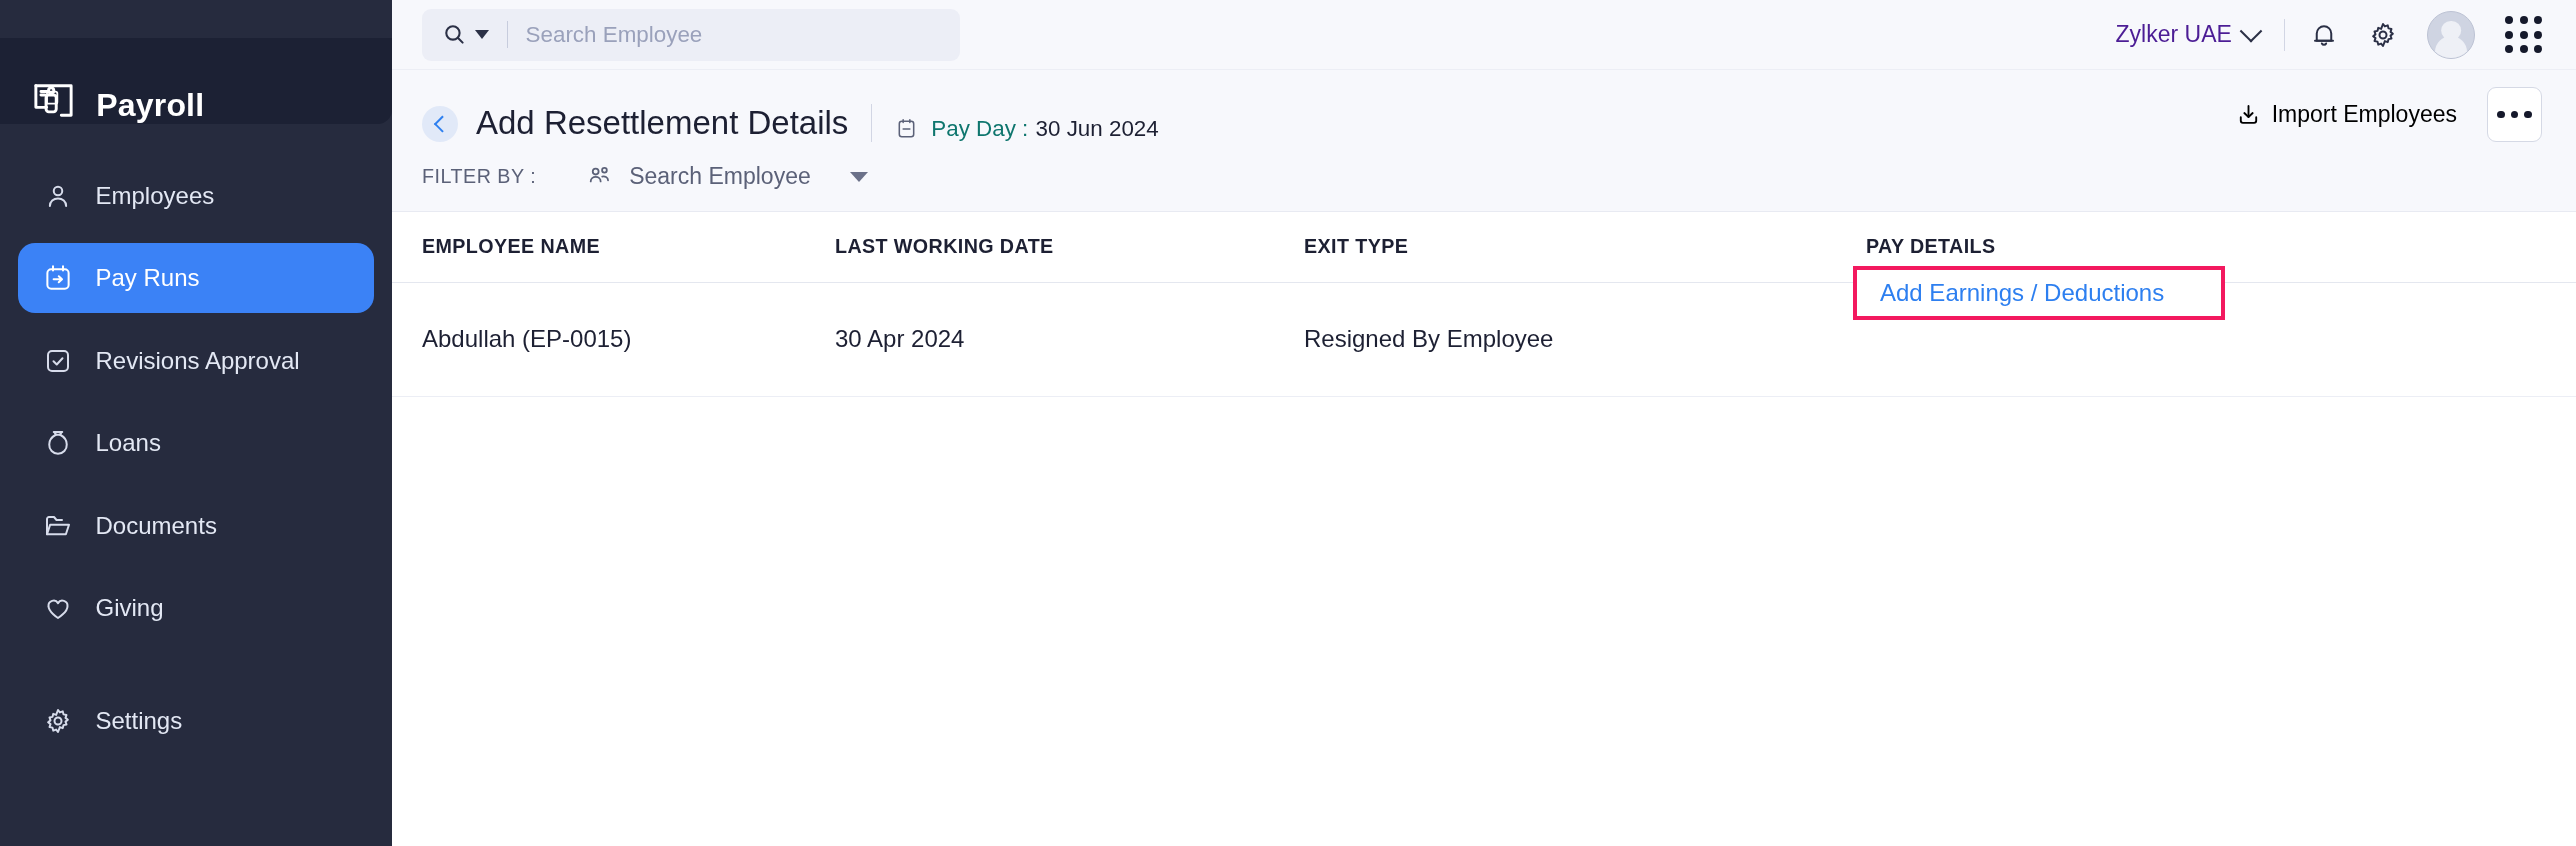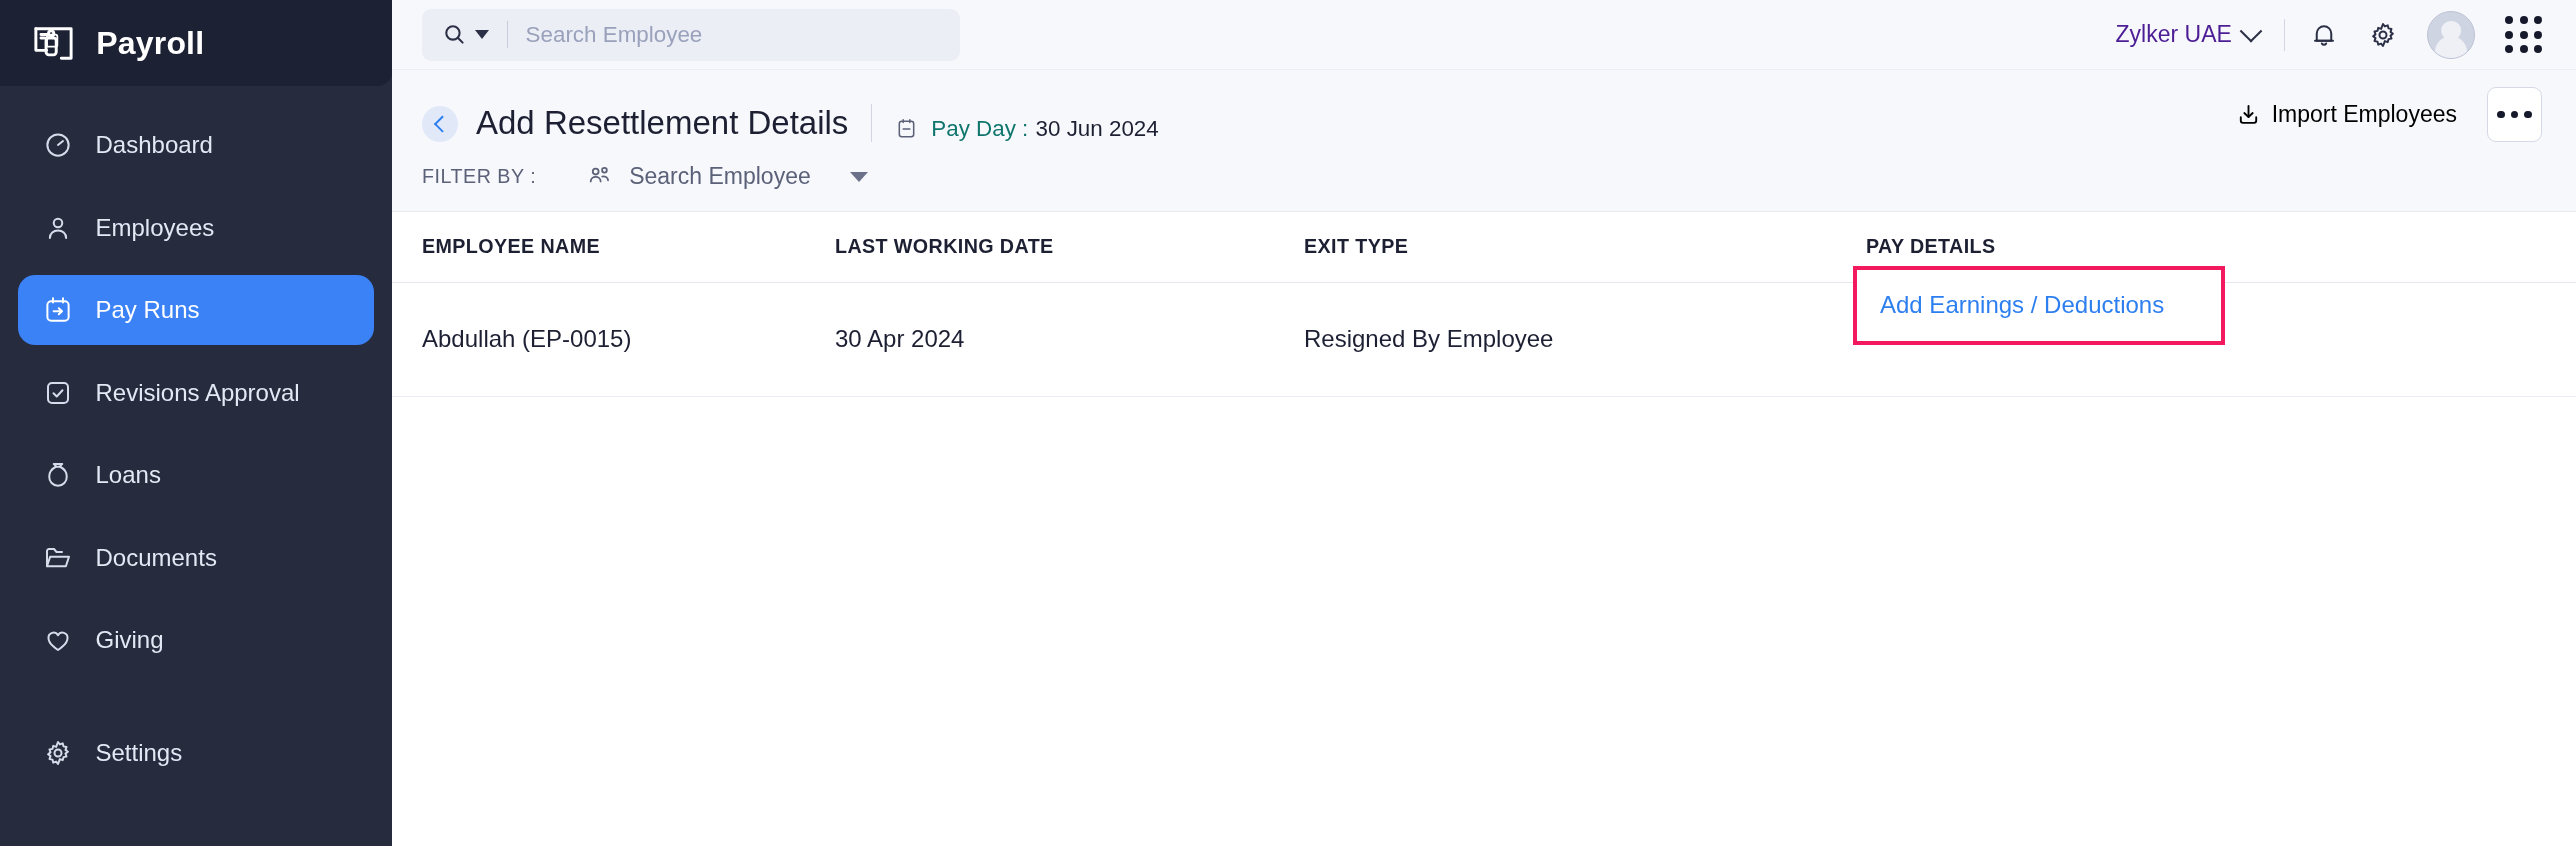--- a/index.html
+++ b/index.html
@@ -14,23 +14,24 @@
   
   .sidebar {
     width: 392px; height: 846px;
     background: #262b3e;
     flex: 0 0 392px;
     position: relative;
   }
   .brand {
     height: 86px;
     background: #1c2134;
-    display: flex; align-items: center;
+    display: flex; align-items: flex-end;
     padding-left: 29.5px;
     border-bottom-right-radius: 14.3px;
+    margin-top: 38px;
   }
   .brand-icon { width: 47px; height: 47px; flex: 0 0 47px; color: #ffffff; }
   .brand-text {
     color: #ffffff; font-size: 32px; font-weight: 600;
     margin-left: 19.7px; letter-spacing: 0.2px;
   }
   .nav { padding-top: 24px; }
   .nav-item {
     display: flex; align-items: center;
     height: 70px;
@@ -197,21 +198,21 @@
   }
   .c1 { width: 413px; padding-left: 30px !important; }
   .c2 { width: 472px; padding-left: 30px !important; }
   .c3 { width: 559px; padding-left: 27px !important; }
   .c4 { padding-left: 30px !important; }
 
   .highlight-cell { position: relative; }
   .highlight-box {
     position: absolute;
     left: 17px; top: -17px;
-    width: 372px; height: 79px;
+    width: 372px; height: 54px;
     border: 4.5px solid #f3195f;
     background: #ffffff;
     display: flex; align-items: center;
     padding-left: 23px;
     box-sizing: border-box;
   }
   .link-blue { color: #2d7ff0; font-size: 24px; white-space: nowrap; cursor: pointer; }
 </style>
 </head>
 <body>
@@ -229,29 +230,20 @@
           <rect x="8.2" y="9.2" width="5.2" height="8.6" rx="1.4"></rect>
           <path d="M5.6 7.4h3.2M5.6 9.2h2"></path>
           <circle cx="10.8" cy="6.9" r="1.35"></circle>
         </svg>
       </span>
       <span class="brand-text">Payroll</span>
     </div>
 
     <nav class="nav">
 
-      <div class="nav-item">
-        <span class="nav-icon">
-          <svg viewBox="0 0 24 24" fill="none" stroke="currentColor" stroke-width="1.6" stroke-linecap="round" width="30" height="30">
-            <circle cx="12" cy="12" r="8.5"></circle>
-              <path d="M12 12l4-3.2"></path>
-          </svg>
-        </span>
-        <span class="nav-label">Dashboard</span>
-      </div>
 
       <div class="nav-gap-sm"></div>
 
       <div class="nav-item">
         <span class="nav-icon">
           <svg viewBox="0 0 24 24" fill="none" stroke="currentColor" stroke-width="1.6" stroke-linecap="round" width="30" height="30">
             <circle cx="12" cy="8" r="3.4"></circle>
               <path d="M5.5 20c0-3.6 2.9-6 6.5-6s6.5 2.4 6.5 6"></path>
           </svg>
         </span>

